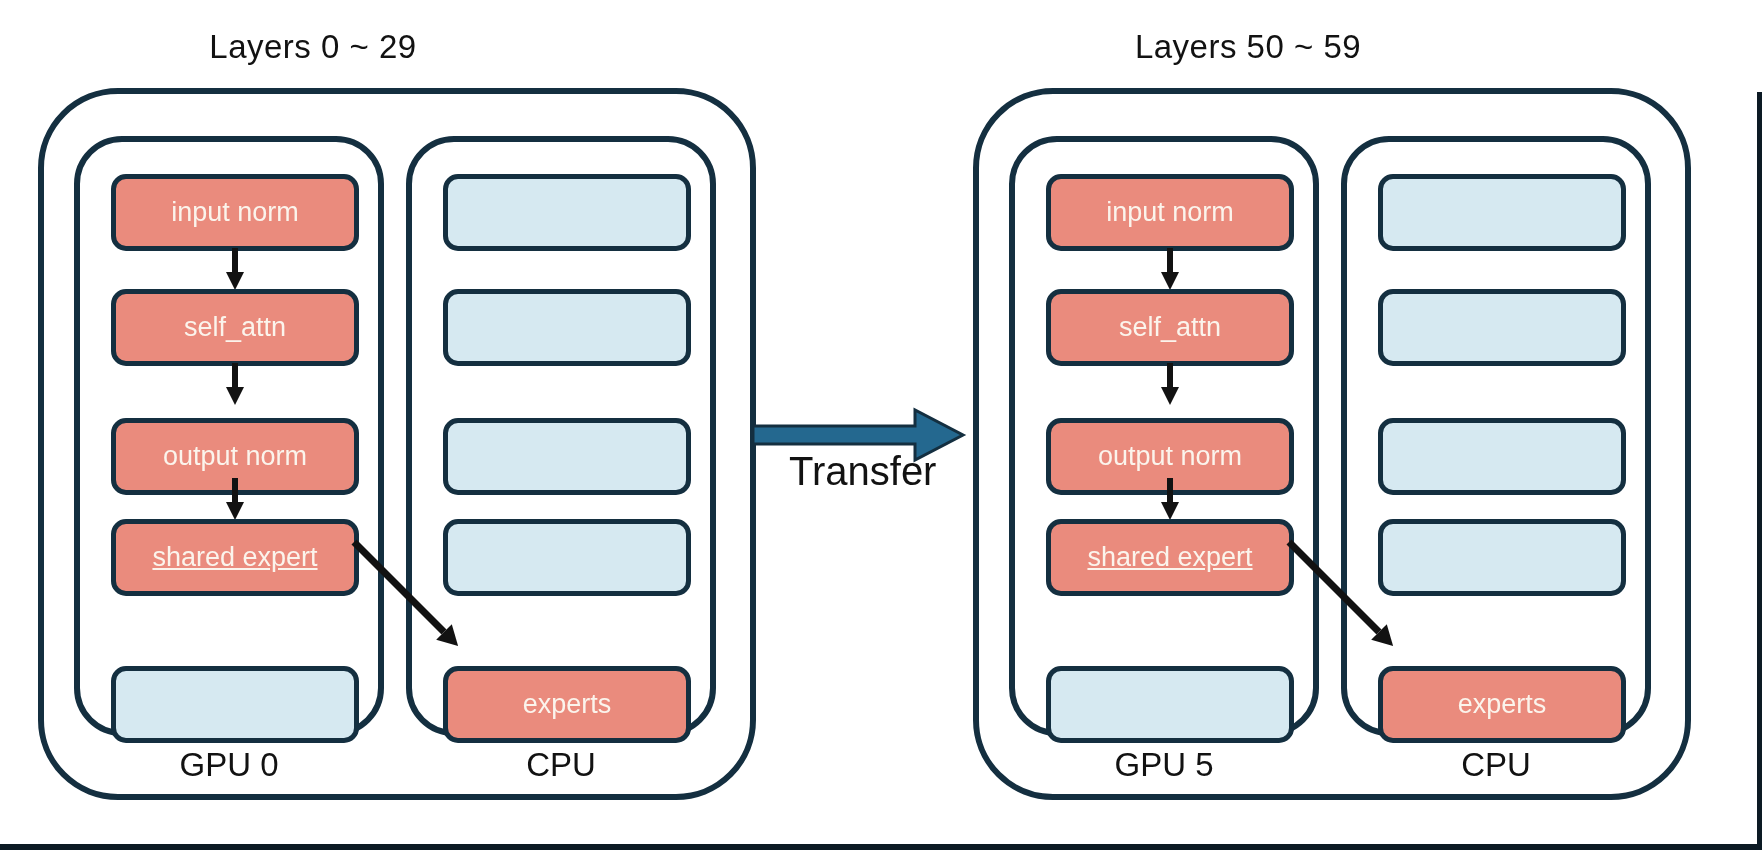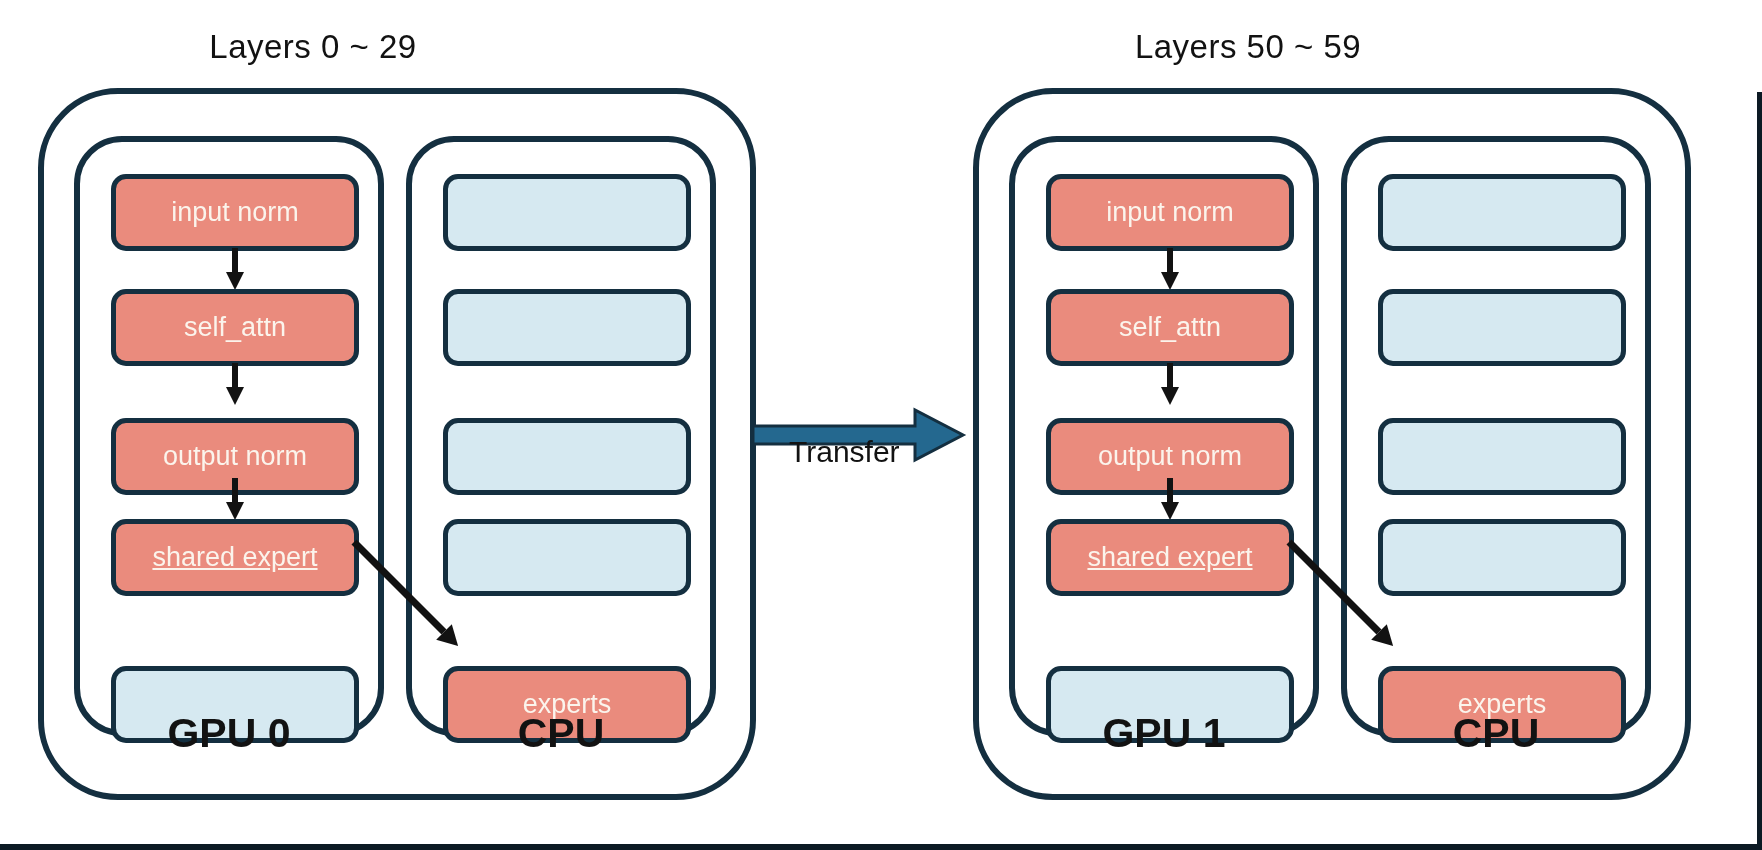--- a/index.html
+++ b/index.html
@@ -44,32 +44,32 @@
   .varrow{position:absolute;left:143px;width:24px;height:42px;}
   .a1{top:106px;} .a2{top:221px;} .a3{top:336px;}
   .varrow line{stroke:var(--ink);stroke-width:6;}
   .varrow polygon{fill:var(--ink);}
 
   .diag{position:absolute;left:300px;top:438px;width:150px;height:135px;overflow:visible;}
   .diag line{stroke:var(--ink);stroke-width:7;}
   .diag polygon{fill:var(--ink);}
 
   .col-label{
-    position:absolute;top:616px;width:310px;height:42px;
-    text-align:center;font-size:41px;font-weight:700;color:var(--ink);
+    position:absolute;top:652px;width:310px;height:42px;
+    text-align:center;font-size:33px;font-weight:400;color:var(--ink);
   }
   .col-label.gpu{left:30px;}
   .col-label.cpu{left:362px;}
 
   
   .transfer-arrow{position:absolute;left:753px;top:404px;width:215px;height:62px;}
   .transfer-arrow polygon{fill:var(--arrowblue);stroke:var(--navy);stroke-width:3;}
   .transfer-label{
-    position:absolute;left:789px;top:432px;width:170px;
-    font-size:30px;line-height:39px;color:var(--ink);
+    position:absolute;left:789px;top:452px;width:170px;
+    font-size:40px;line-height:39px;color:var(--ink);
   }
 </style>
 </head>
 <body>
 
 <div class="group g0">
   <div class="group-title">Layers 0 ~ 29</div>
   <div class="group-box">
 
     <div class="col gpu">
@@ -187,19 +187,19 @@
       <div class="node salmon r5">
           <span>experts</span>
         </div>
     </div>
 
     <svg class="diag" viewBox="0 0 150 135">
       <line x1="10" y1="10" x2="100" y2="100"></line>
       <polygon points="114.1,114.1 92.2,107.8 107.8,92.2"></polygon>
     </svg>
 
-    <div class="col-label gpu">GPU 1</div>
+    <div class="col-label gpu">GPU 5</div>
     <div class="col-label cpu">CPU</div>
   </div>
 </div>
 
 <div class="right-edge"></div>
 <div class="bottom-bar"></div>
 
 </body></html>

